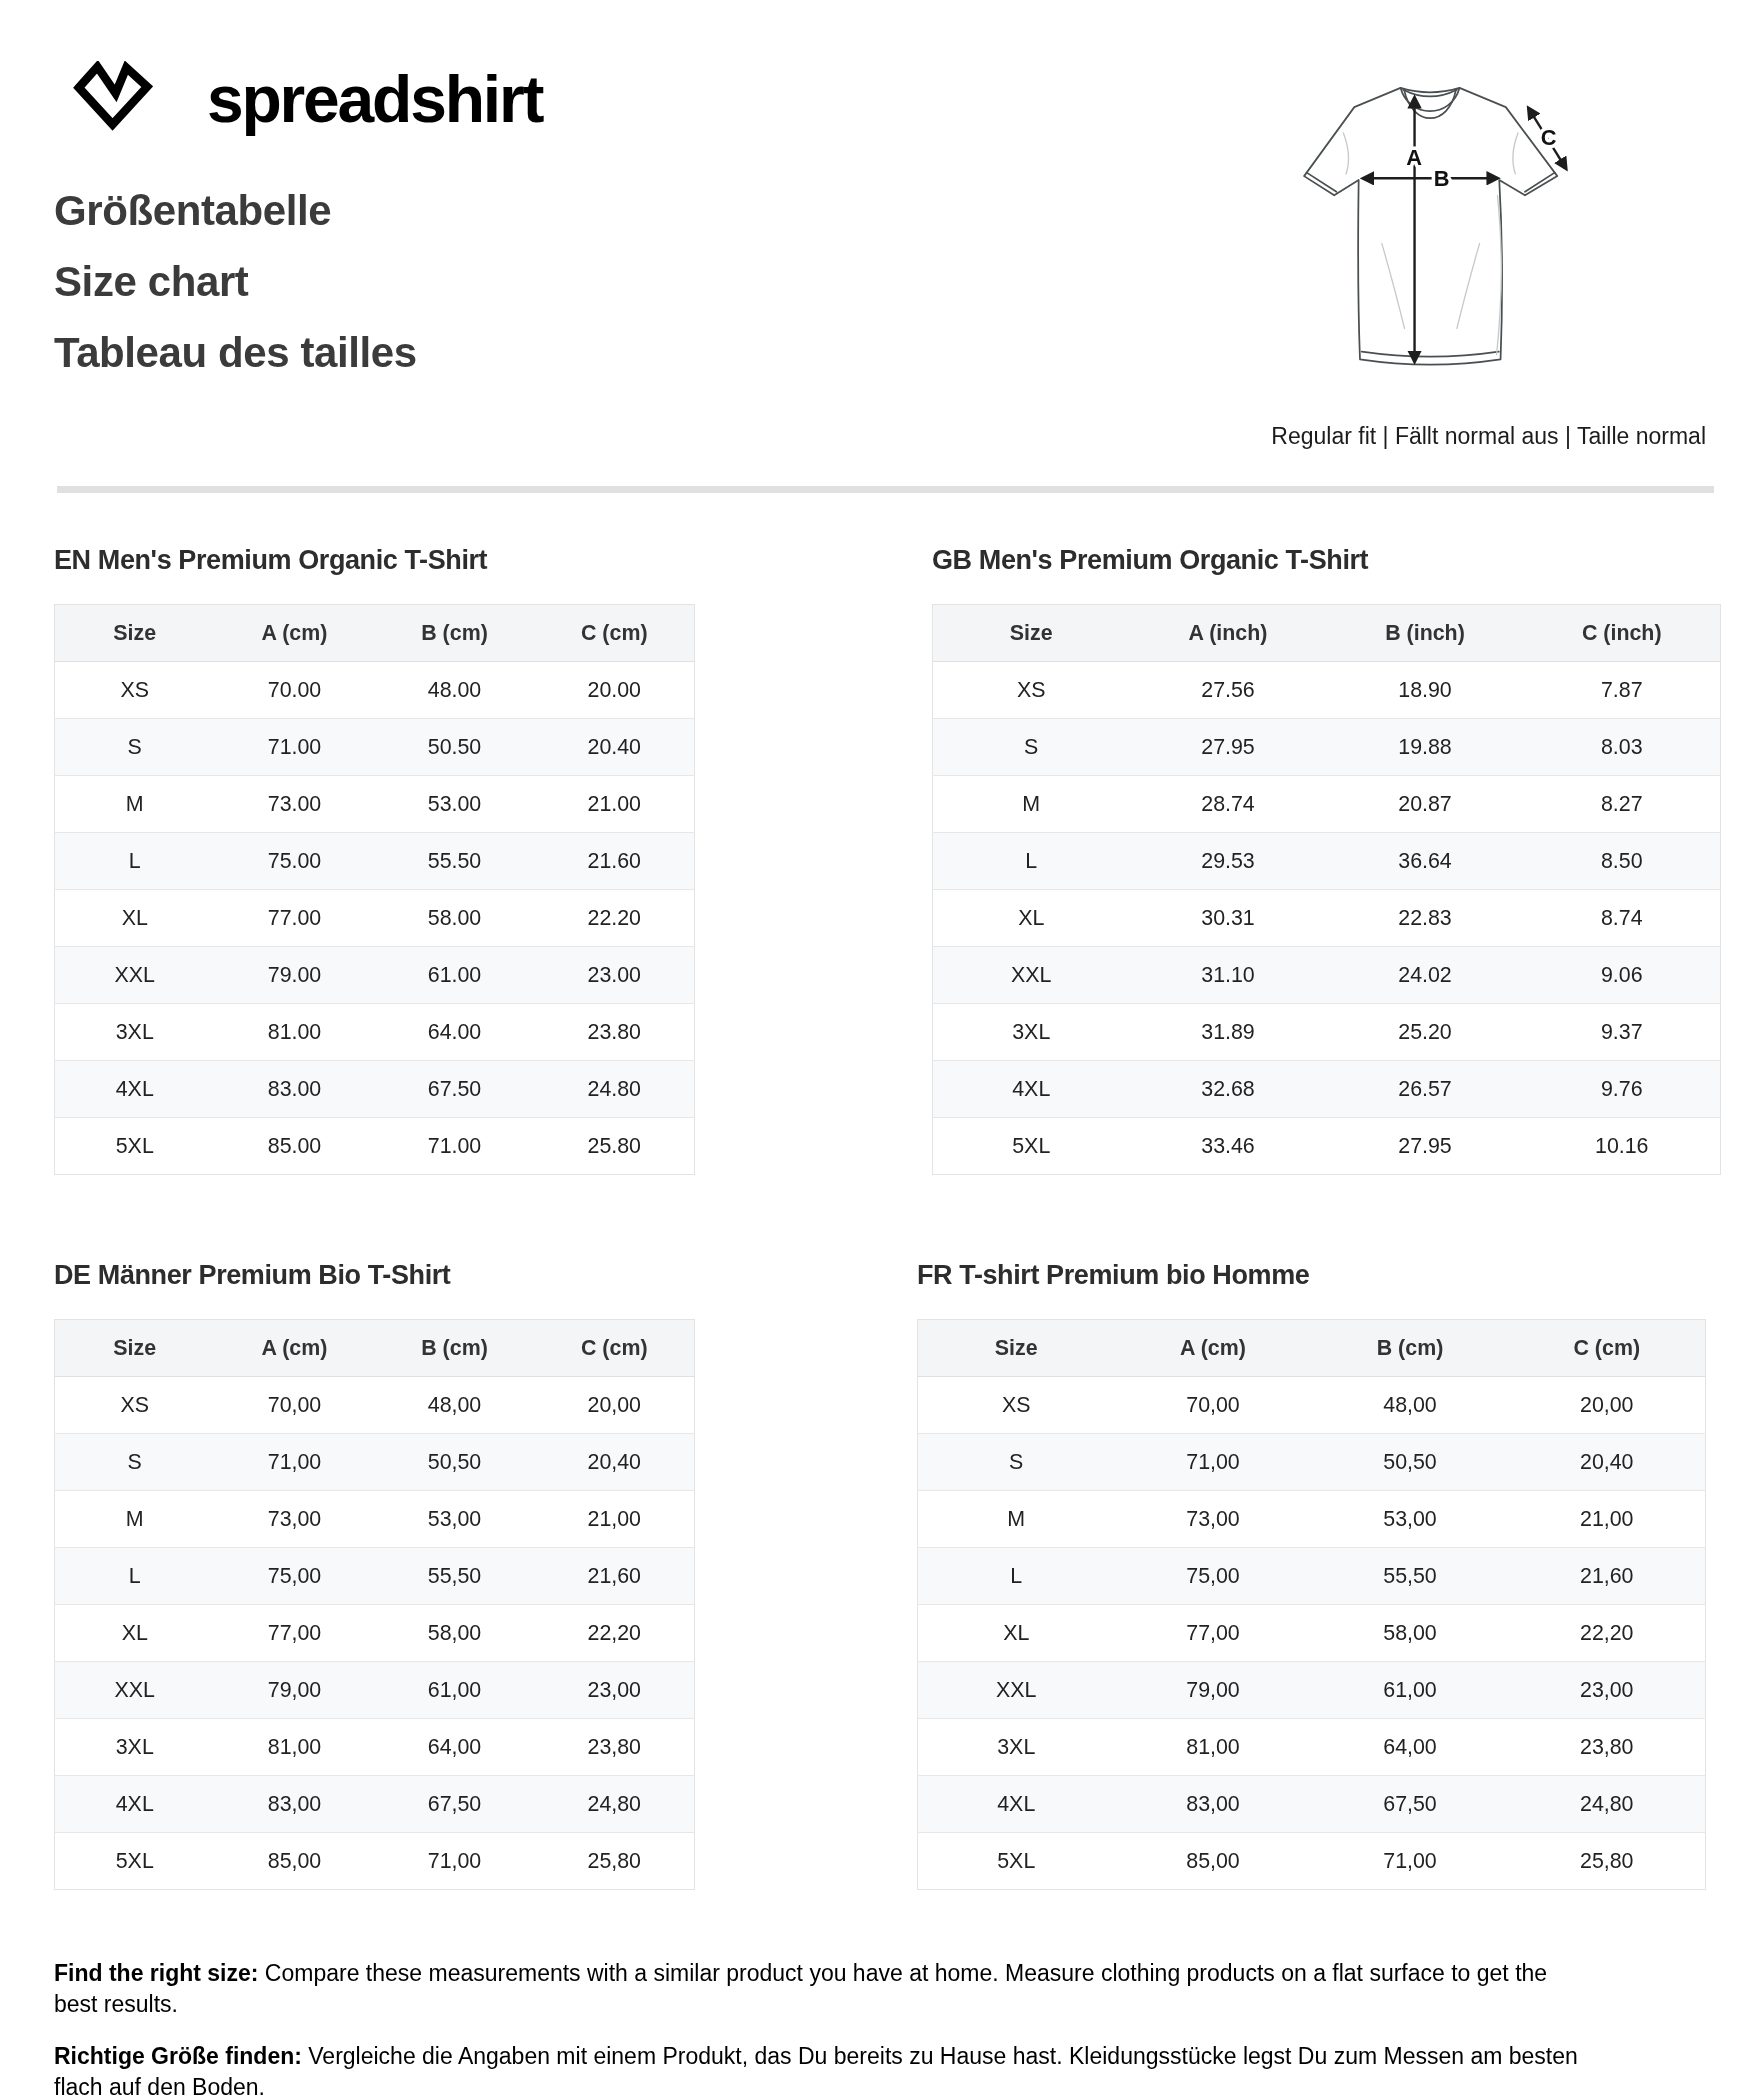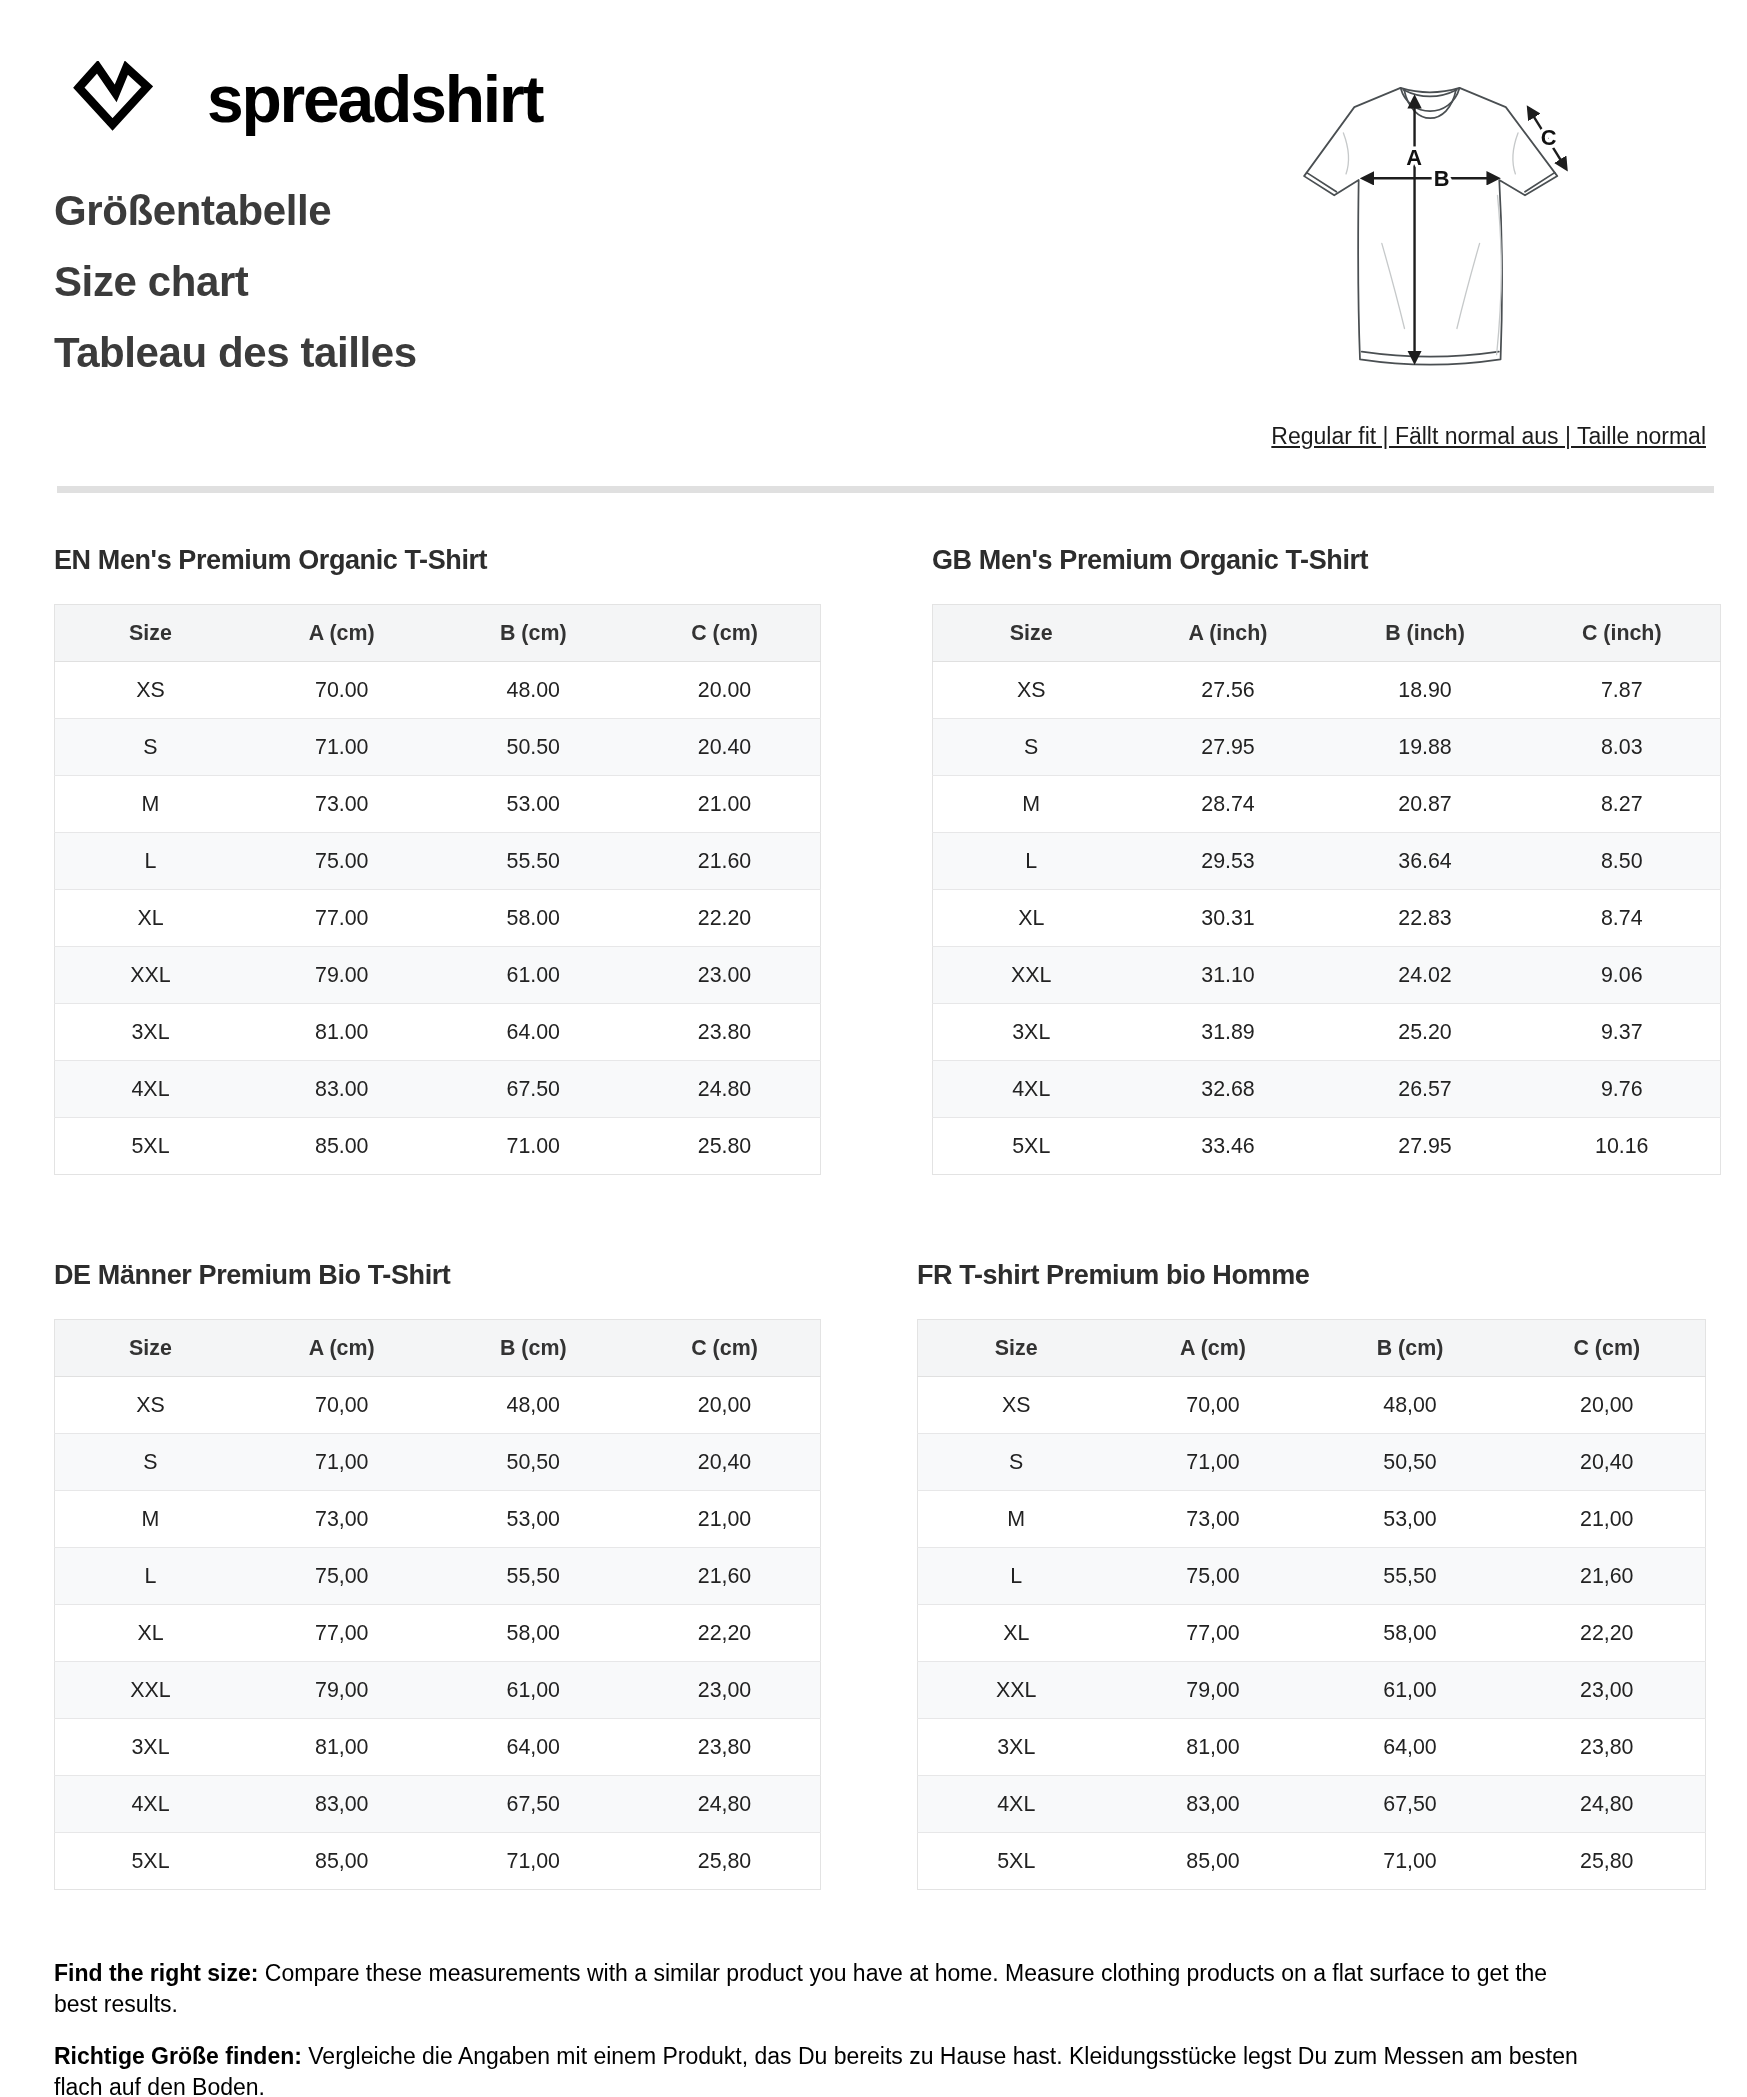--- a/index.html
+++ b/index.html
@@ -11,25 +11,25 @@
   .logo-icon{position:absolute;left:73px;top:61px;width:80px;height:71px;}
   .logo-text{
     position:absolute;left:171px;top:66px;font-size:66px;font-weight:bold;color:#000;
     letter-spacing:-2.2px;line-height:1;margin-left:36px;
   }
   .headings{position:absolute;left:54px;top:175px;}
   .heading-line{font-size:42px;font-weight:bold;color:#3b3b3b;line-height:71px;letter-spacing:-0.4px;}
   
   .diagram{position:absolute;left:1301px;top:84px;width:276px;height:289px;}
   .fit-note{
-    position:absolute;right:42px;top:423px;font-size:23px;color:#1c1c1c;text-align:right;line-height:26px;text-decoration:underline;
+    position:absolute;right:42px;top:423px;font-size:23px;color:#1c1c1c;text-align:right;line-height:26px;
   }
   .divider{position:absolute;left:57px;top:486px;width:1657px;height:7px;background:#e0e0e0;}
   
-  .table-block{position:absolute;width:767px;}
+  .table-block{position:absolute;width:641px;}
   #tbl0{left:54px;top:545px;}
   #tbl1{left:917px;top:545px;width:789px;margin-left:15px;}
   #tbl2{left:54px;top:1260px;}
   #tbl3{left:917px;top:1260px;width:789px;}
   .table-title{
     font-size:27px;font-weight:bold;color:#2d2d2d;margin:0 0 28px 0;letter-spacing:-0.4px;line-height:31px;
   }
   table.size-table{
     width:100%;border-collapse:collapse;border:1.7px solid #e3e3e3;table-layout:fixed;
     font-size:21.4px;color:#222;

